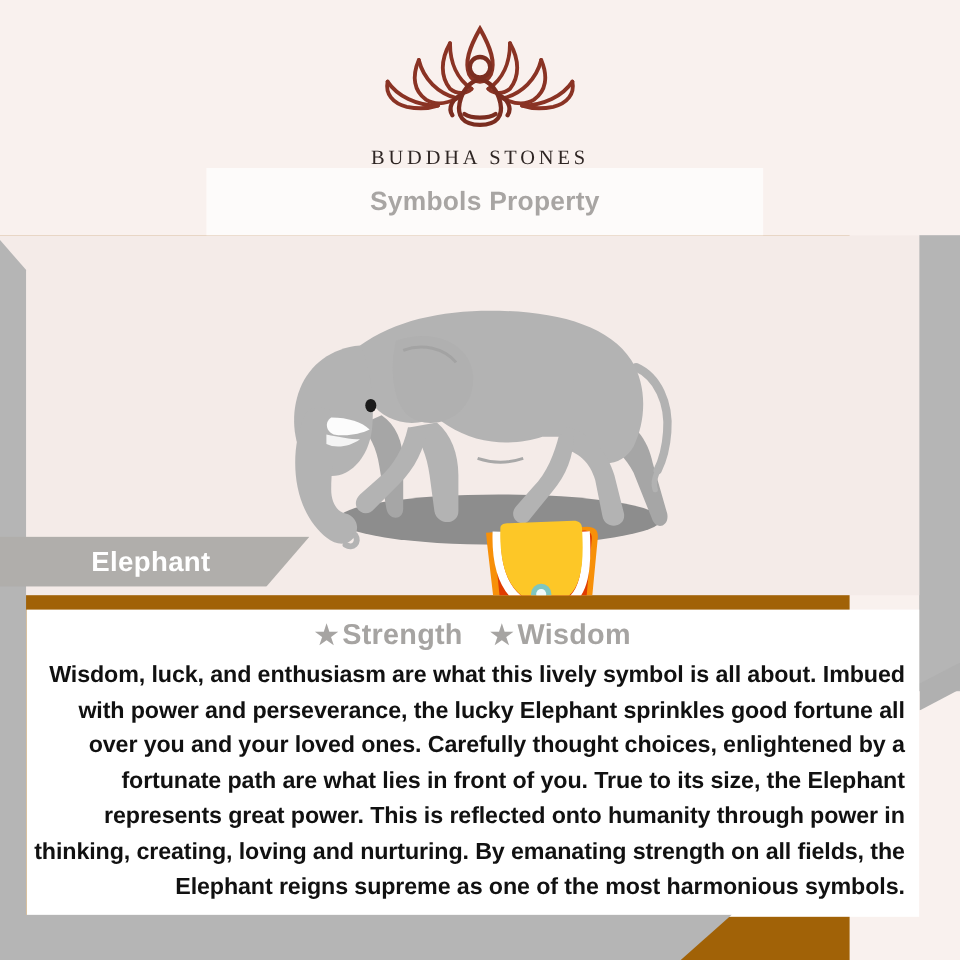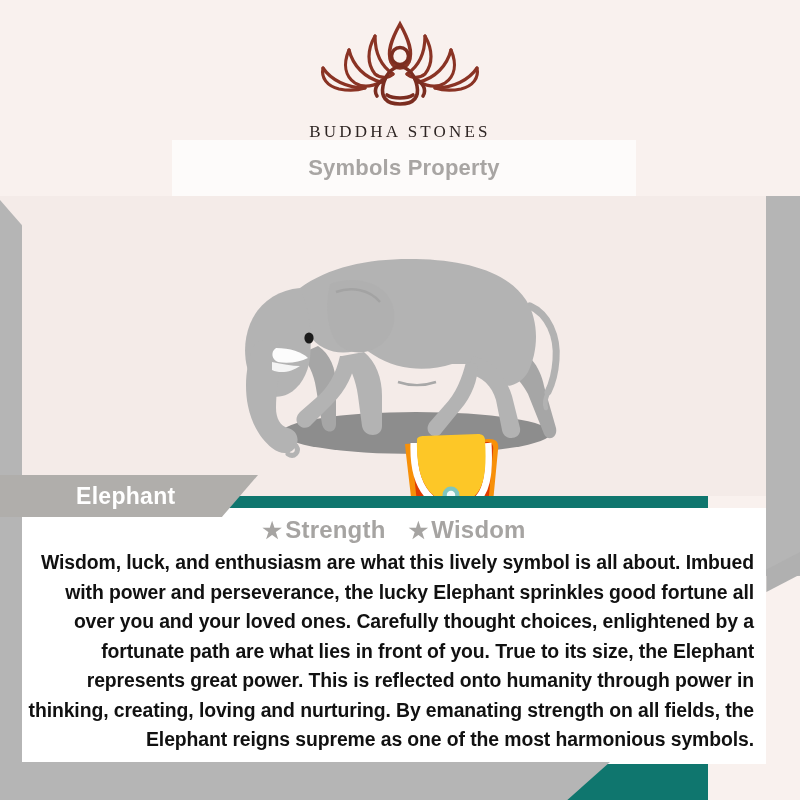--- a/index.html
+++ b/index.html
@@ -11,21 +11,21 @@
     height: 800px;
     overflow: hidden;
     background: #f9f1ee;
     font-family: "Liberation Sans", sans-serif;
   }
 
   #card {
     position: relative;
     width: 708px;
     height: 800px;
-    background: #0f766e;
+    background: #a16207;
   }
 
   
   .frame-top {
     position: absolute;
     top: 0;
     left: 690px;
     width: 110px;
     height: 56px;
     background: #b5b5b5;
@@ -148,21 +148,20 @@
     position: absolute;
     top: 447px;
     left: 0;
     width: 258px;
     height: 42px;
     background: #b0aeab;
     clip-path: polygon(0 0, 100% 0, 86% 100%, 0 100%);
     z-index: 5;
     display: flex;
     align-items: center;
-    margin-top: 28px;
   }
   .label-text {
     margin-left: 76px;
     color: #ffffff;
     font-size: 23px;
     font-weight: bold;
     letter-spacing: 0.3px;
   }
 
   

